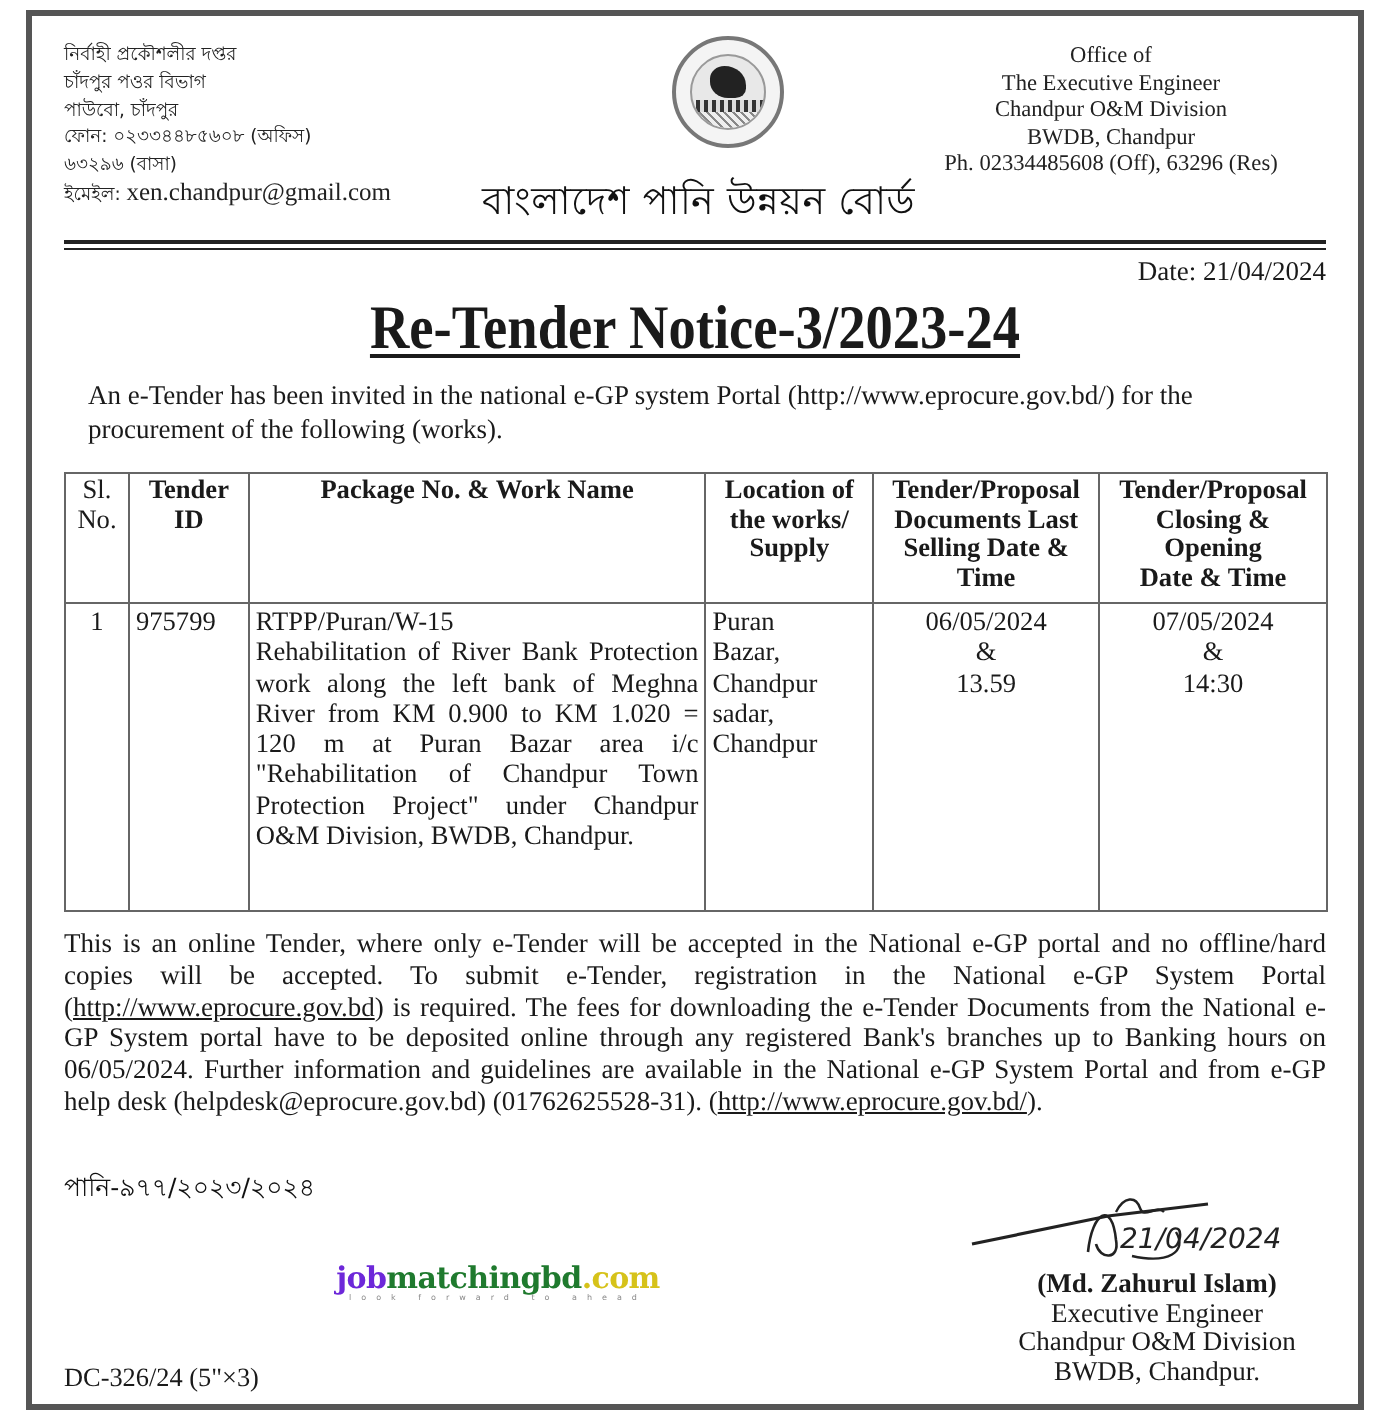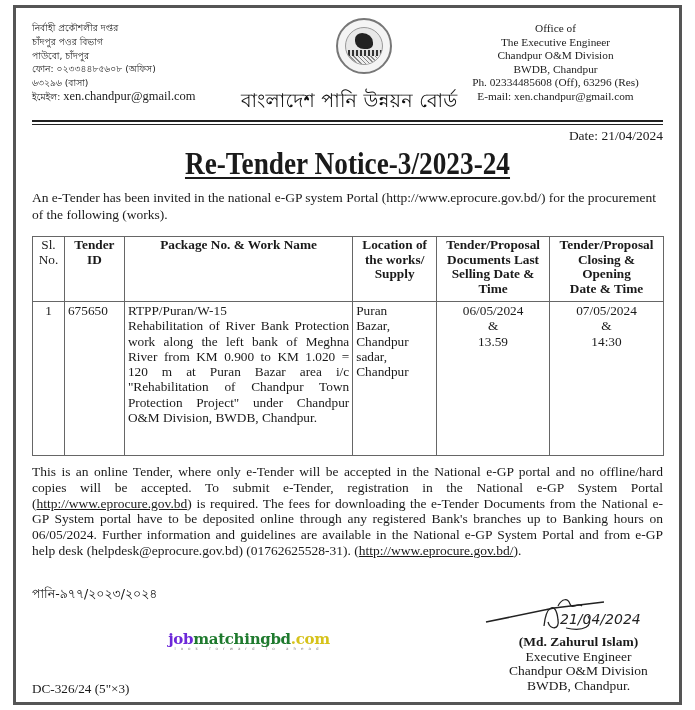--- a/index.html
+++ b/index.html
@@ -54,21 +54,21 @@
     .memo { position: absolute; left: 16px; top: 120px; font-size: 13.5px; }
     .date { position: absolute; right: 16px; top: 120px; font-size: 13.5px; }
 
     .title {
       position: absolute; left: 0; right: 0; top: 138px; text-align: center;
       font-size: 31px; font-weight: bold; text-decoration: underline;
       text-decoration-thickness: 2px; text-underline-offset: 3px; letter-spacing: 0px;
       transform: scaleX(0.88); transform-origin: center;
     }
     .intro {
-      position: absolute; left: 16px; right: 16px; top: 181px;
+      position: absolute; left: 28px; right: 16px; top: 181px;
       font-size: 13.5px; line-height: 17px; text-align: left;
     }
 
     table.tender {
       position: absolute; left: 16px; top: 228px; width: 632px;
       border-collapse: collapse; font-size: 13.3px;
     }
     table.tender th, table.tender td {
       border: 1px solid #666; vertical-align: top; padding: 1px 3px;
     }
@@ -146,21 +146,20 @@
     </div>
     <div class="org-bn">বাংলাদেশ পানি উন্নয়ন বোর্ড</div>
   </div>
 
   <div class="hdr-right">
     <div>Office of</div>
     <div>The Executive Engineer</div>
     <div>Chandpur O&amp;M Division</div>
     <div>BWDB, Chandpur</div>
     <div>Ph. 02334485608 (Off), 63296 (Res)</div>
-    <div>E-mail: xen.chandpur@gmail.com</div>
   </div>
 
   <div class="rule r1"></div>
   <div class="rule r2"></div>
 
   <div class="date">Date: 21/04/2024</div>
 
   <div class="title">Re-Tender Notice-3/2023-24</div>
 
   <div class="intro">An e-Tender has been invited in the national e-GP system Portal (http://www.eprocure.gov.bd/) for the procurement of the following (works).</div>
@@ -192,21 +191,21 @@
           <span>Tender/Proposal</span><br>
           <span>Closing &amp;</span><br>
           <span>Opening</span><br>
           <span>Date &amp; Time</span>
         </th>
       </tr>
     </thead>
     <tbody>
       <tr style="height:154px">
         <td class="c-sl">1</td>
-        <td class="c-id">675650</td>
+        <td class="c-id">975799</td>
         <td class="c-pkg">
           <span class="pkg-line">RTPP/Puran/W-15</span>
           <span class="pkg-body">Rehabilitation of River Bank Protection work along the left bank of Meghna River from KM 0.900 to KM 1.020 = 120 m at Puran Bazar area i/c "Rehabilitation of Chandpur Town Protection Project" under Chandpur O&amp;M Division, BWDB, Chandpur.</span>
         </td>
         <td class="c-loc">
           <span>Puran</span><br>
           <span>Bazar,</span><br>
           <span>Chandpur</span><br>
           <span>sadar,</span><br>
           <span>Chandpur</span>

